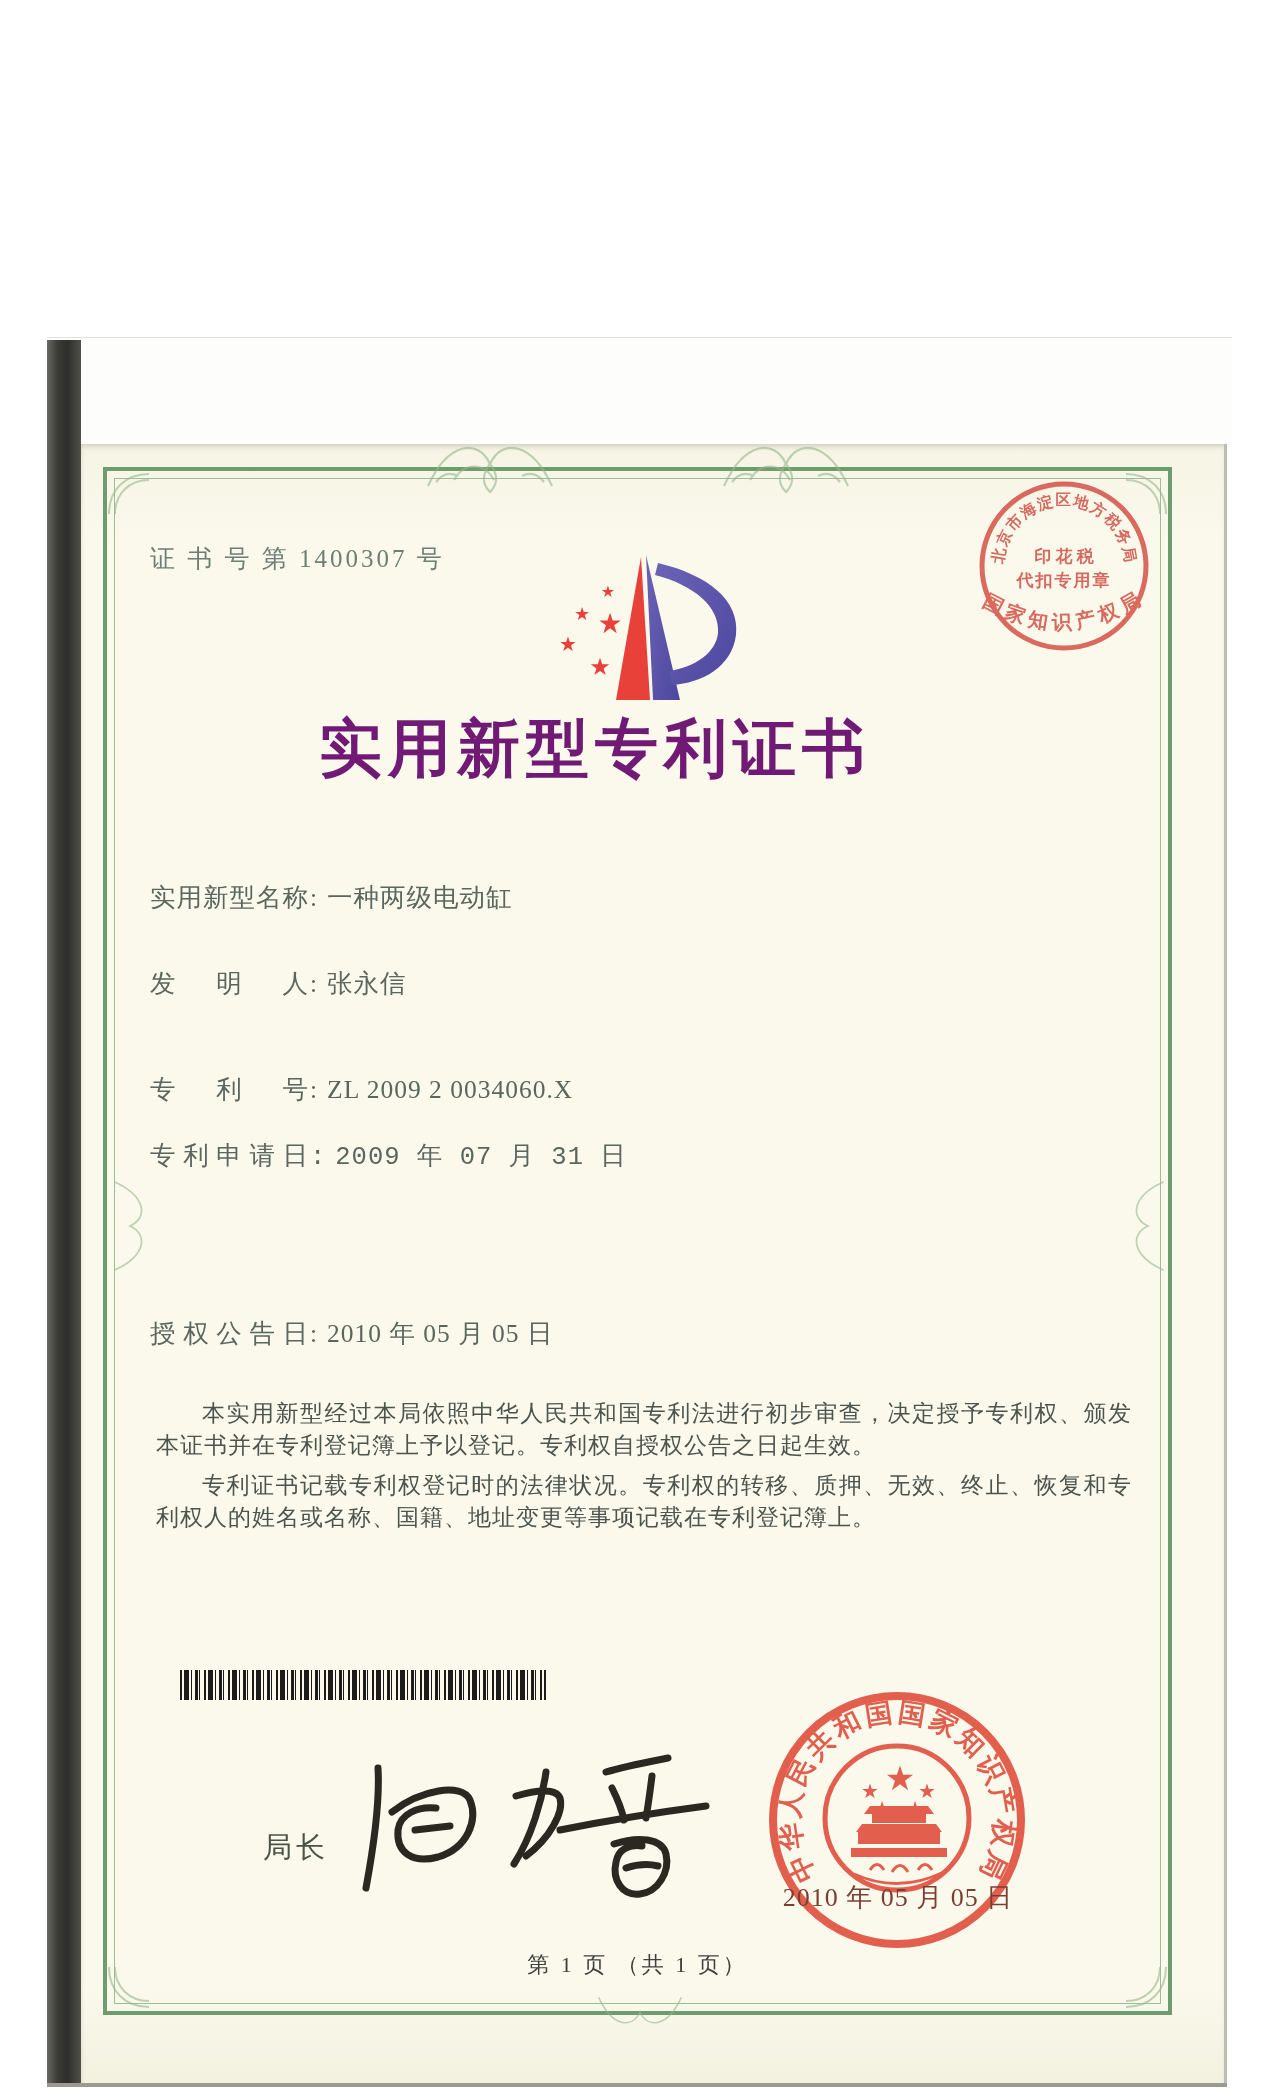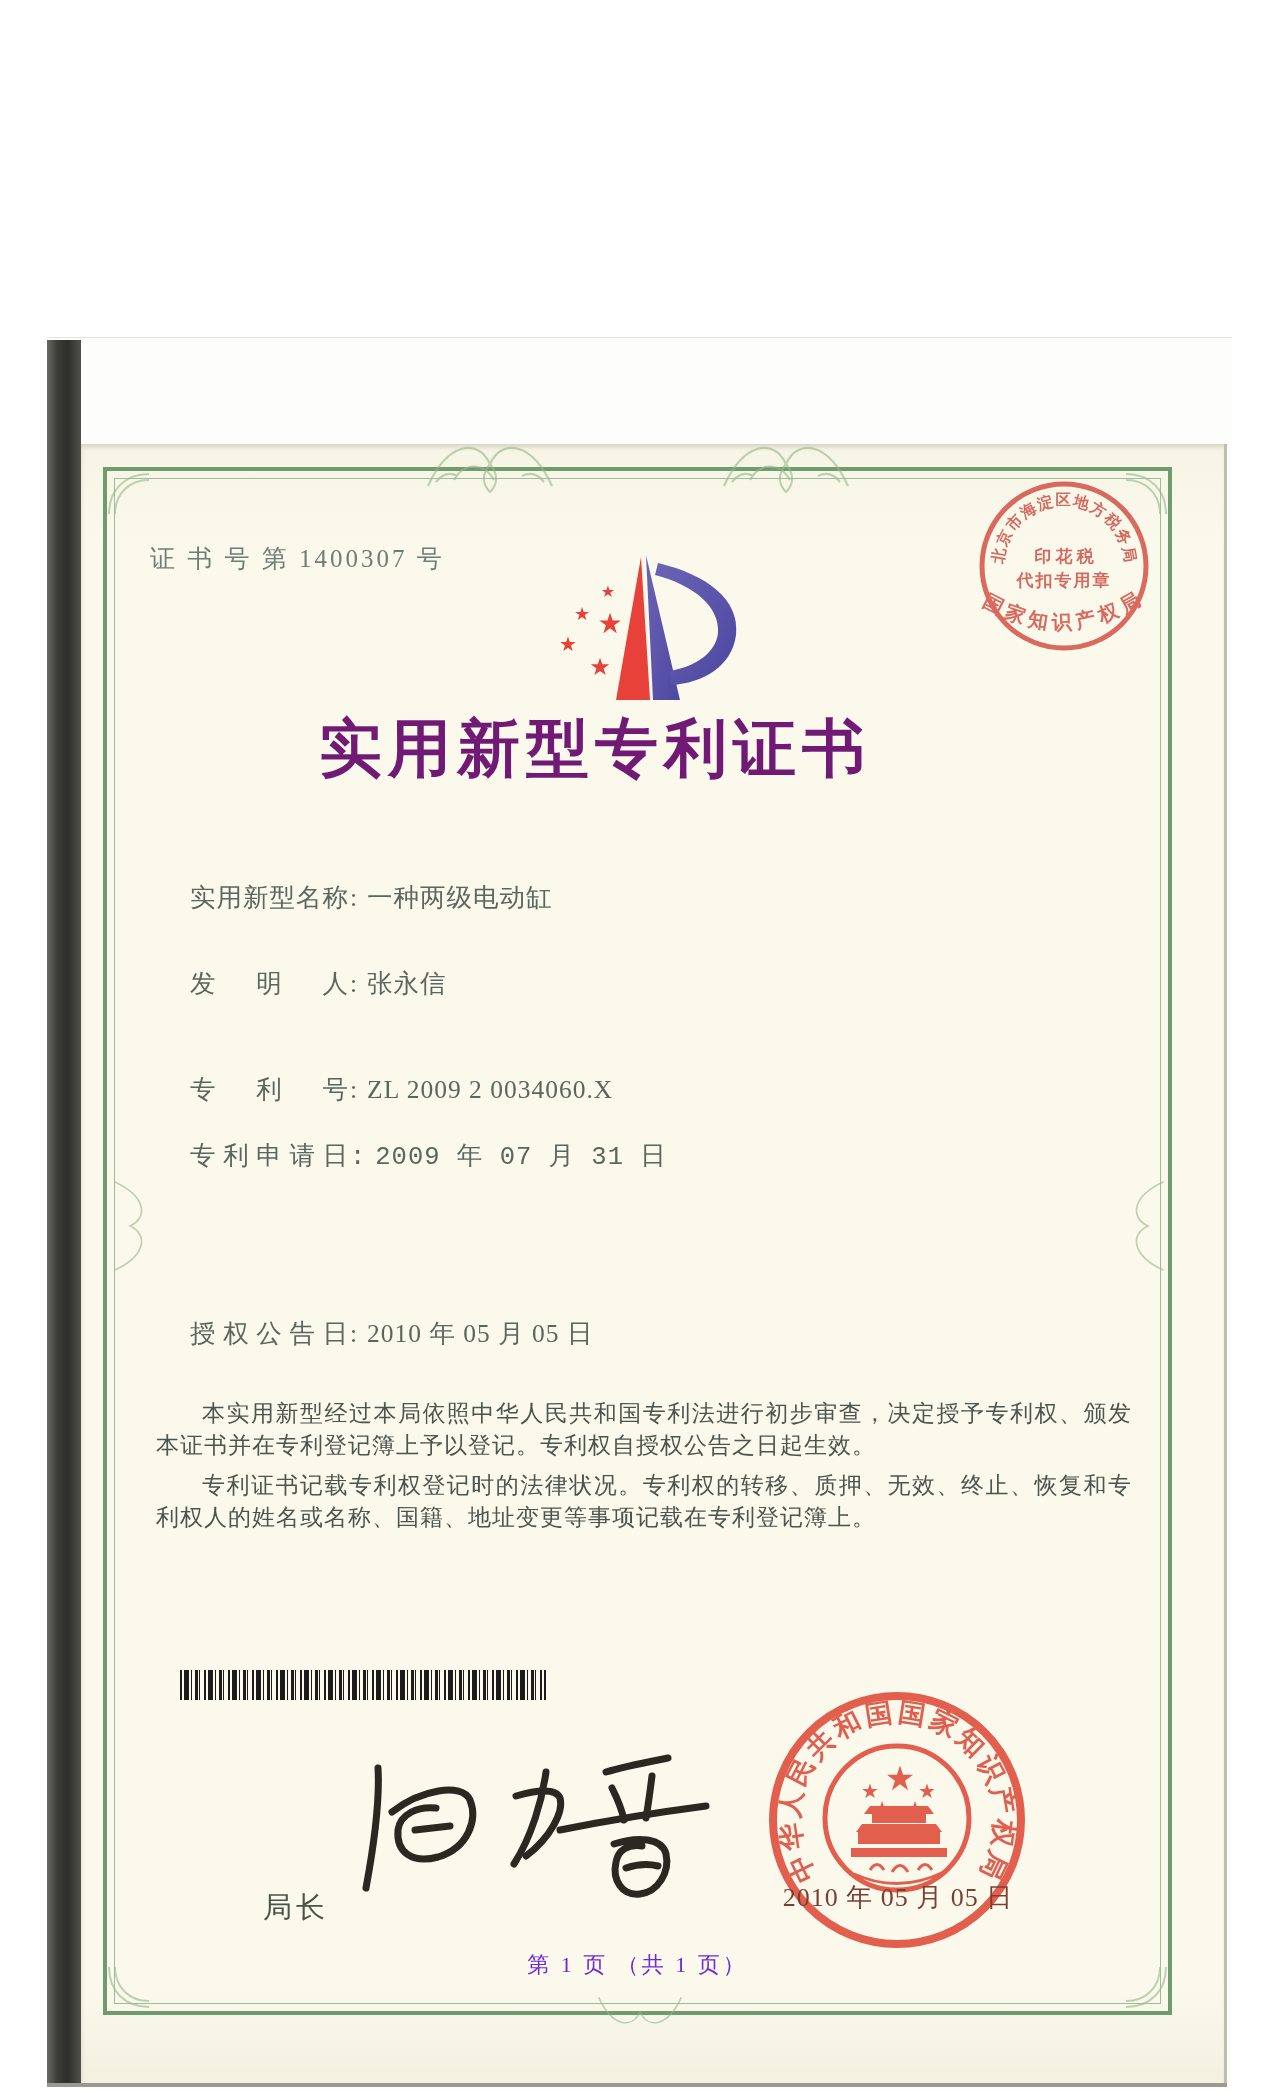--- a/index.html
+++ b/index.html
@@ -24,44 +24,44 @@
   .orn{position:absolute;opacity:.6;}
   
   .cert-no{position:absolute;left:150px;top:542px;font-size:25px;letter-spacing:3px;color:#6e7e75;}
   
   .logo{position:absolute;left:540px;top:545px;}
   
   .title{position:absolute;left:245px;top:706px;width:700px;text-align:center;
          font-size:63px;font-weight:bold;letter-spacing:6px;color:#701a75;}
   
   .frow{position:absolute;left:150px;font-size:25.5px;color:#5a665e;white-space:nowrap;}
-  .flabel{display:inline-block;width:158px;text-align:justify;text-align-last:justify;margin-left:40px;}
+  .flabel{display:inline-block;width:158px;text-align:justify;text-align-last:justify;}
   .fcolon{display:inline-block;margin:0 10px 0 2px;}
   .fval{letter-spacing:1px;}
   
   .body-text{position:absolute;left:148px;top:1390px;width:992px;font-size:23px;line-height:32px;
              color:#4c544e;text-align:justify;letter-spacing:1px;}
   .body-text p{margin:8px;text-indent:2em;}
   
   .barcode{position:absolute;left:180px;top:1670px;width:366px;height:30px;
            background:repeating-linear-gradient(90deg,
              #1c1c1a 0 2px,transparent 2px 4px,#1c1c1a 4px 9px,transparent 9px 11px,
              #1c1c1a 11px 12px,transparent 12px 15px,#1c1c1a 15px 18px,transparent 18px 19px,
              #1c1c1a 19px 20px,transparent 20px 24px);}
   
-  .signer-label{position:absolute;left:263px;top:1888px;font-size:29px;color:#4a5347;letter-spacing:4px;
+  .signer-label{position:absolute;left:263px;top:1828px;font-size:29px;color:#4a5347;letter-spacing:4px;
                 font-family:"Liberation Sans","DejaVu Sans",sans-serif;}
   .sig-svg{position:absolute;left:350px;top:1740px;}
   .sig-name-hidden{position:absolute;left:420px;top:1800px;font-size:10px;color:transparent;}
   
   .tax-seal{position:absolute;left:972px;top:476px;opacity:.82;}
   .cnipa-seal{position:absolute;left:752px;top:1678px;opacity:.9;}
   
   .footer{position:absolute;left:400px;top:1950px;width:475px;text-align:center;
-          font-size:22px;letter-spacing:3px;color:#6d28d9;}
+          font-size:22px;letter-spacing:3px;color:#404040;}
 </style>
 </head>
 <body>
 
 <div id="stage">
 
   <div class="scan-top-line"></div>
   <div class="scan-area"></div>
   <div class="book-spine"></div>
 

